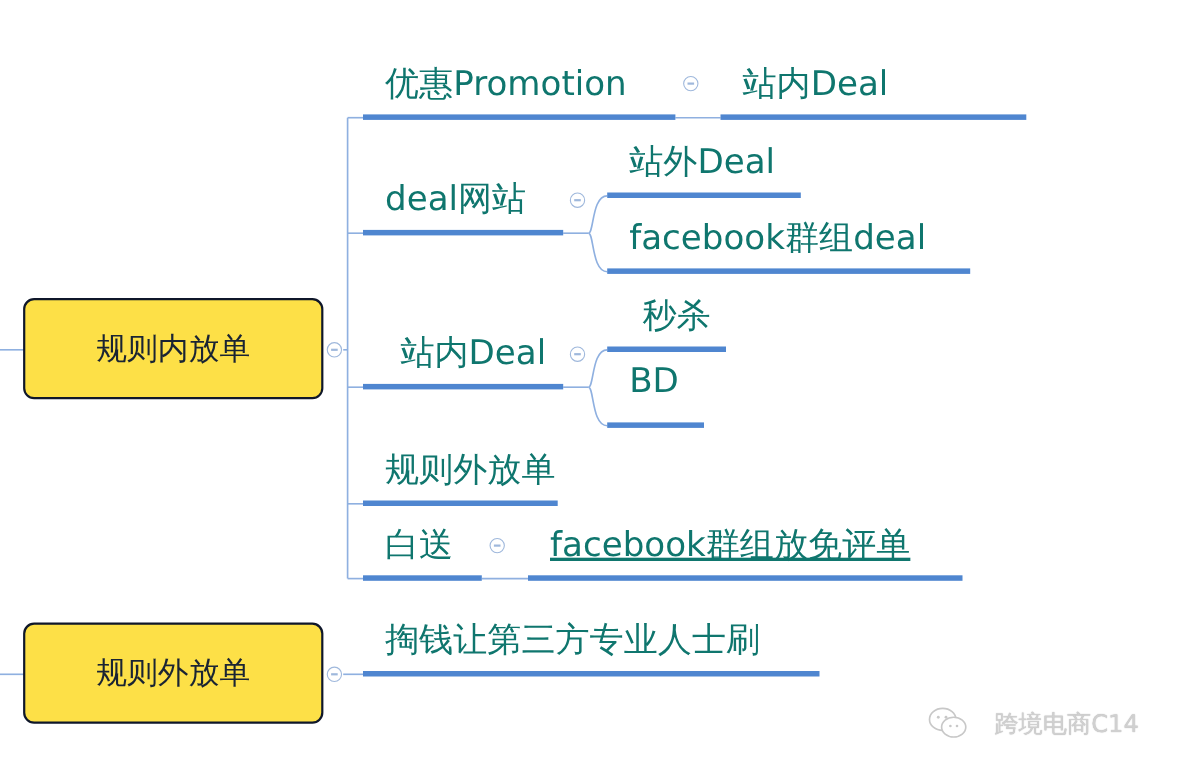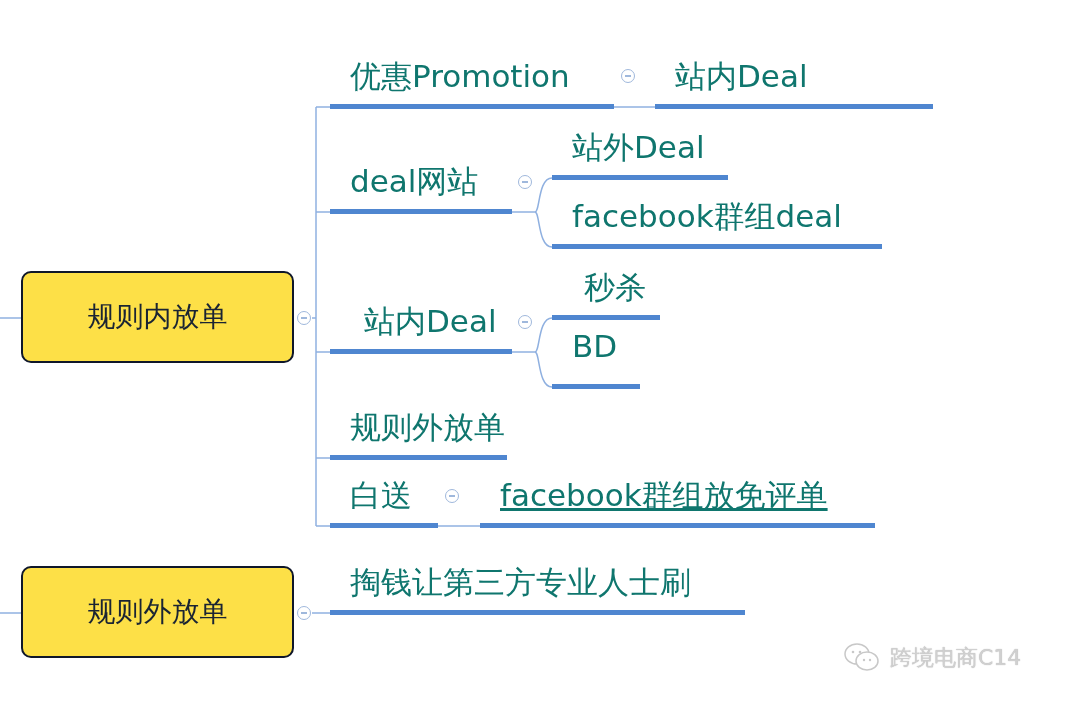--- a/index.html
+++ b/index.html
@@ -7,21 +7,21 @@
          font-family:"DejaVu Sans", "Liberation Sans", sans-serif; color:#111; }
   svg.wires { position:absolute; left:0; top:0; width:1080px; height:707px; }
   .root { position:absolute; box-sizing:border-box; background:#fde047;
           border:2px solid #0f172a; border-radius:10px; display:flex;
           align-items:center; justify-content:center; font-size:28px; color:#1a2433; }
   .label { position:absolute; font-size:31px; line-height:36px; white-space:nowrap; color:#0f766e; }
   .bar { position:absolute; height:5px; background:#4f86d0; }
   .toggle { position:absolute; width:14px; height:14px; border:1.5px solid #9fb8dc;
             border-radius:50%; box-sizing:border-box; background:#fff; cursor:pointer; }
   .toggle::after { content:""; position:absolute; left:3px; right:3px; top:5px; height:1.5px; background:#9fb8dc; }
-  .wm { position:absolute; left:842px; top:642px; display:flex; align-items:center; gap:8px;
+  .wm { position:absolute; left:842px; top:642px; display:flex; align-items:center; gap:22px;
         color:#d0d0d0; font-size:22px; text-shadow:0 0 1px #aaa; }
 </style>
 </head>
 <body>
 
 <svg class="wires">
   <g stroke="#8fb0e0" stroke-width="1.5" fill="none">
 
     <line x1="0" y1="318" x2="22" y2="318"></line>
     <line x1="0" y1="613" x2="22" y2="613"></line>

